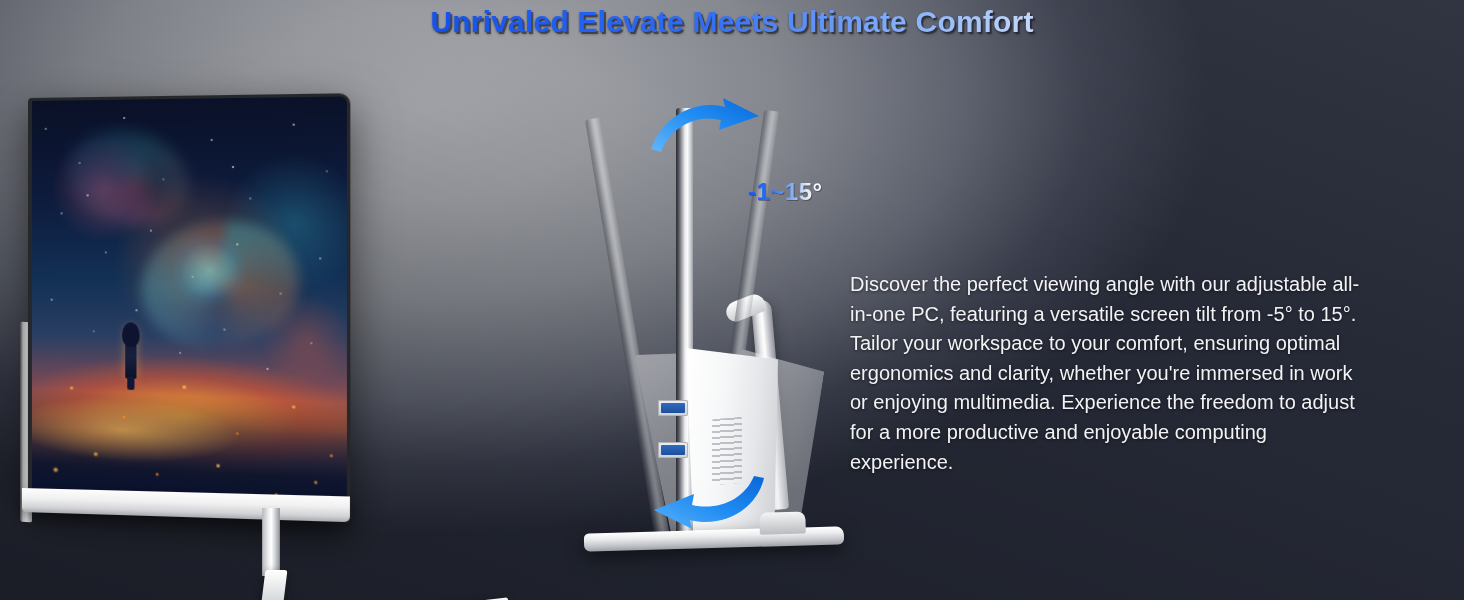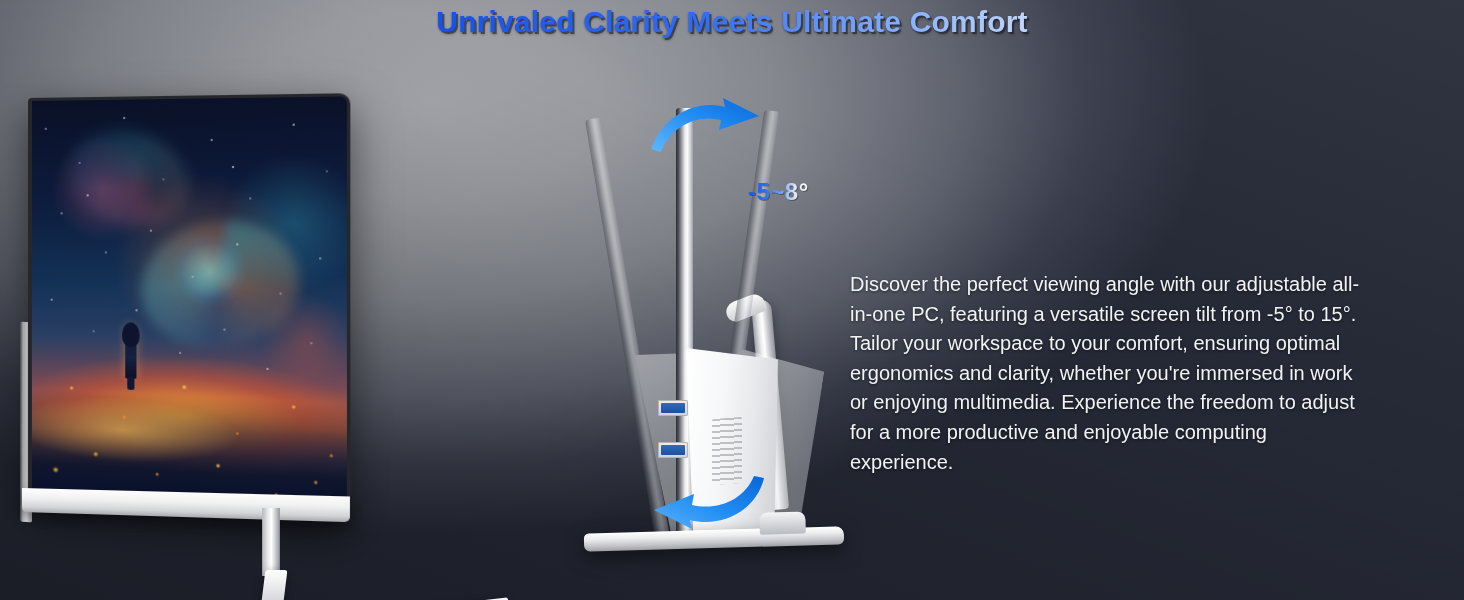--- a/index.html
+++ b/index.html
@@ -233,21 +233,21 @@
     color:#f2f3f5;font-size:20px;line-height:1.48;
     text-shadow:0 1px 3px rgba(0,0,0,.55);
   }
 </style>
 </head>
 <body>
 
 <div id="stage">
 
   <div class="title-wrap">
-    <span class="tline l2">Unrivaled Clarity Meets Ultimate Comfort</span>
+    <span class="tline l2">Unrivaled Elevate Meets Ultimate Comfort</span>
   </div>
 
   <div id="monitor">
     <div class="side-profile"></div>
     <div class="screen">
       <div class="sky"></div>
       <div class="swirl2"></div>
       <div class="swirl"></div>
       <div class="stars"></div>
       <div class="ground"></div>
@@ -310,17 +310,17 @@
         <linearGradient id="gb" x1="1" y1="0" x2="0" y2="1">
           <stop offset="0%" stop-color="#0a66d8"></stop>
           <stop offset="50%" stop-color="#1f8cf2"></stop>
           <stop offset="100%" stop-color="#5ab2fb"></stop>
         </linearGradient>
       </defs>
       <path d="M114 8 C106 42 70 58 40 50 L42 59 L4 40 L44 24 L42 35 C68 41 94 30 104 6 Z" fill="url(#gb)"></path>
     </svg>
   </div>
 
-  <div class="angle-label">-5~8°</div>
+  <div class="angle-label">-1~15°</div>
 
   <p class="desc">Discover the perfect viewing angle with our adjustable all-in-one PC, featuring a versatile screen tilt from -5° to 15°. Tailor your workspace to your comfort, ensuring optimal ergonomics and clarity, whether you're immersed in work or enjoying multimedia. Experience the freedom to adjust for a more productive and enjoyable computing experience.</p>
 
 </div>
 
 </body></html>

